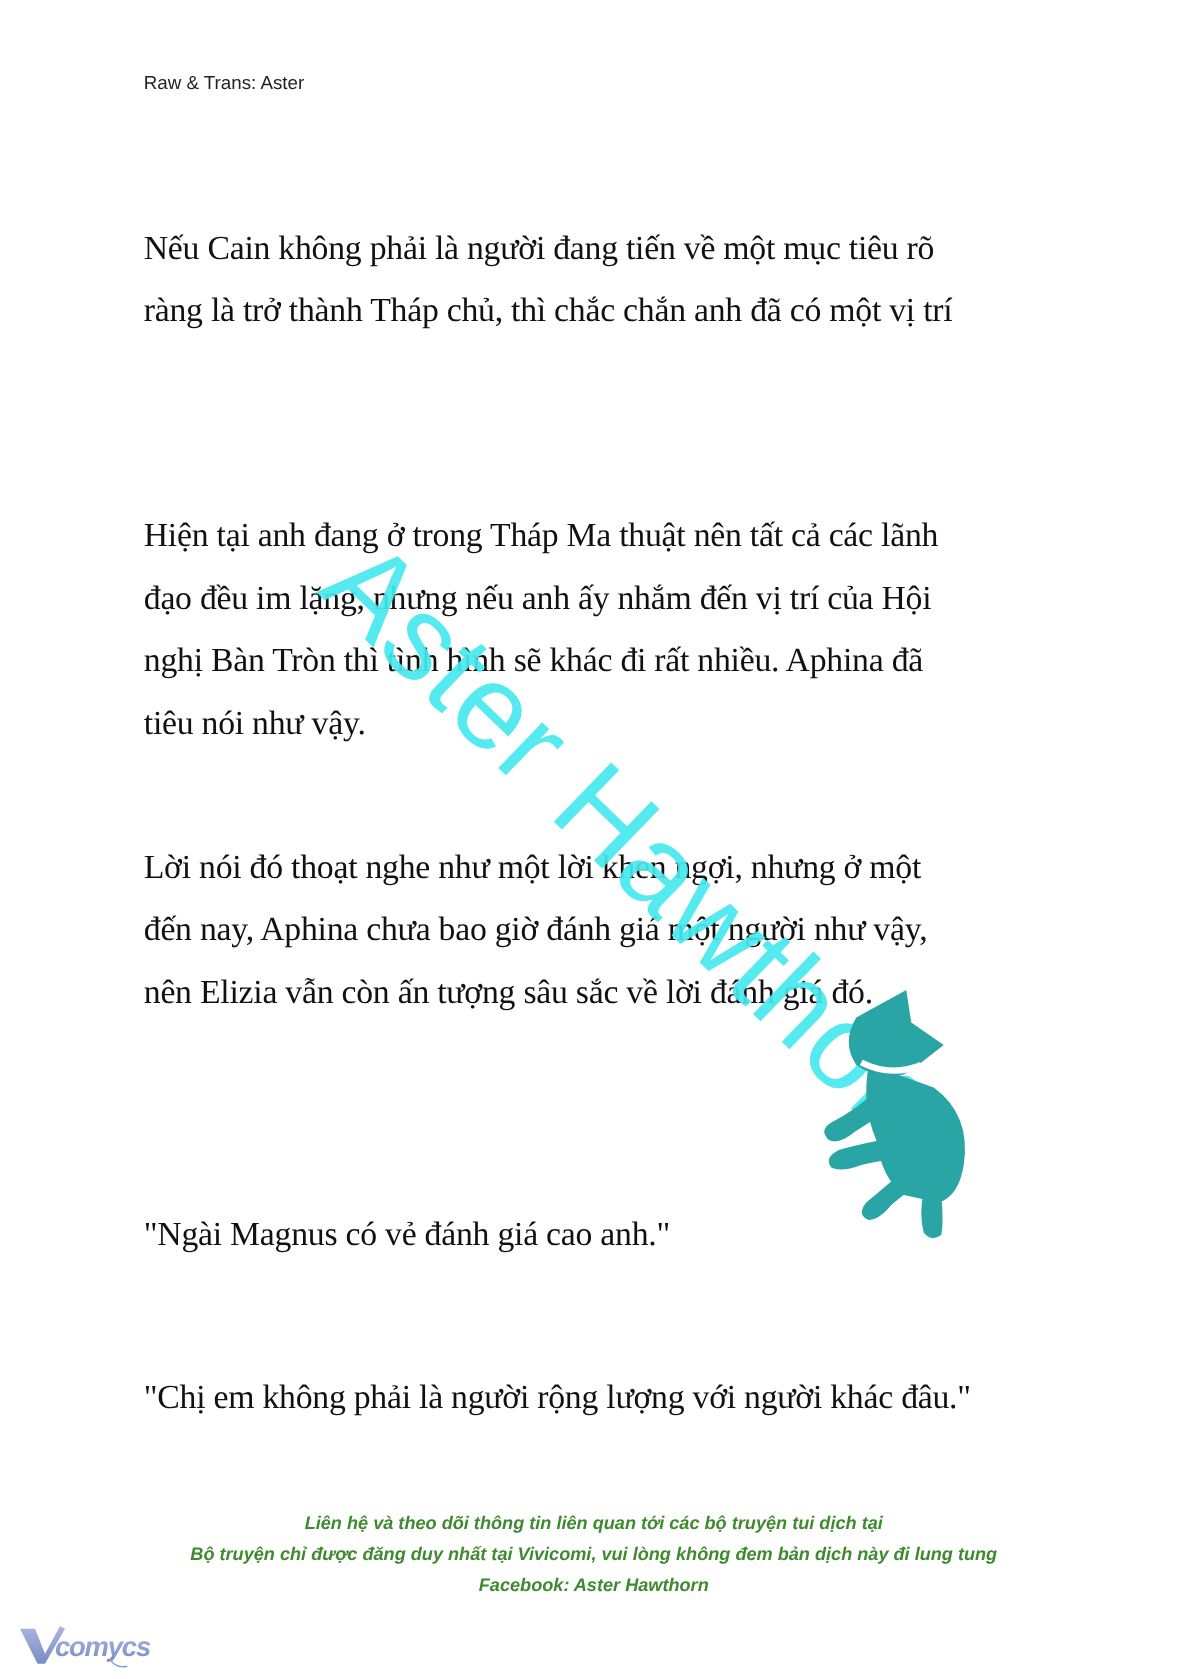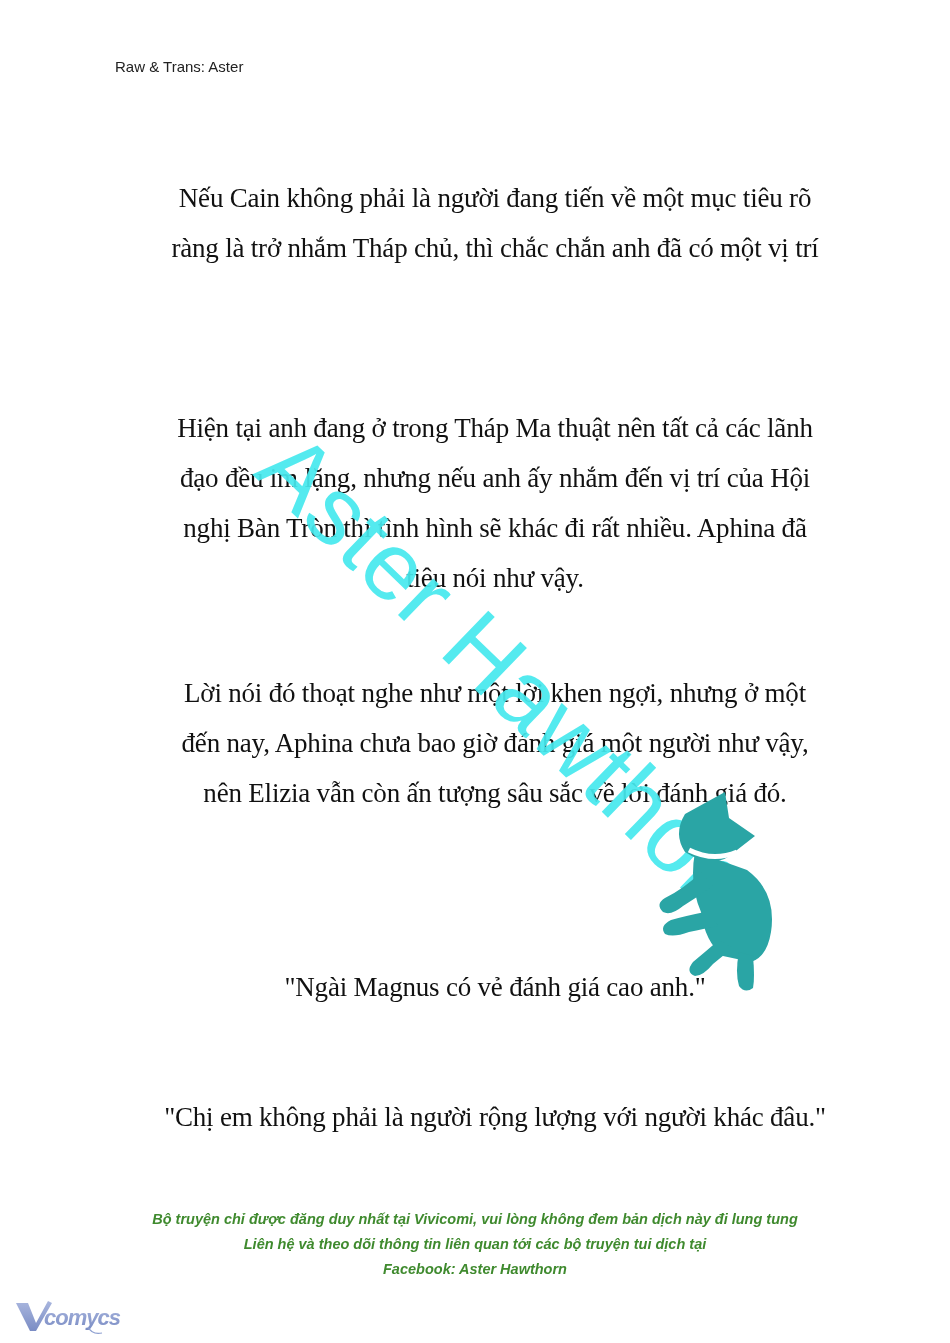--- a/index.html
+++ b/index.html
@@ -7,21 +7,21 @@
   .page { position: absolute; inset: 0; background: #ffffff; }
   .header-credit {
     position: absolute; left: 115px; top: 58px;
     font-family: "Liberation Sans", sans-serif; font-size: 15px; color: #222; text-align: right;
   }
   .body-text {
     position: absolute; left: 115px; width: 760px;
     font-family: "Liberation Serif", serif; font-size: 27px; line-height: 50px;
     color: #111; letter-spacing: -0.2px;
   }
-  .para p { margin: 0; white-space: nowrap; text-align: center; }
+  .para p { margin: 0; white-space: nowrap; }
   .watermark {
     position: absolute; left: 118px; top: 570px;
     font-family: "Liberation Sans", sans-serif; font-size: 96px; font-weight: 400;
     color: #46e9ee; opacity: 0.92; white-space: nowrap;
     transform-origin: 0 0; transform: rotate(44deg) translate(30px,-250px);
     letter-spacing: 1px;
     pointer-events: none;
   }
   .cat { position: absolute; left: 655px; top: 792px; width: 125px; height: 200px; }
   .footer-notice {
@@ -34,21 +34,21 @@
 </style>
 </head>
 <body>
 
 <div class="page">
 
   <div class="header-credit">Raw &amp; Trans: Aster</div>
 
   <div class="body-text para" style="top:173px;">
     <p>Nếu Cain không phải là người đang tiến về một mục tiêu rõ</p>
-    <p>ràng là trở nhắm Tháp chủ, thì chắc chắn anh đã có một vị trí</p>
+    <p>ràng là trở thành Tháp chủ, thì chắc chắn anh đã có một vị trí</p>
   </div>
 
   <div class="body-text para" style="top:403px;">
     <p>Hiện tại anh đang ở trong Tháp Ma thuật nên tất cả các lãnh</p>
     <p>đạo đều im lặng, nhưng nếu anh ấy nhắm đến vị trí của Hội</p>
     <p>nghị Bàn Tròn thì tình hình sẽ khác đi rất nhiều. Aphina đã</p>
     <p>tiêu nói như vậy.</p>
   </div>
 
   <div class="body-text para" style="top:668px;">
@@ -80,22 +80,22 @@
 
       <path d="M64 148 Q50 160 38 170 Q30 180 40 184 Q48 184 58 172 Q70 162 78 156 Z"></path>
 
       <path d="M84 160 Q80 180 84 194 Q90 202 98 196 Q100 186 98 164 Z"></path>
     </g>
 
     <path d="M34 58 Q58 70 82 60" stroke="#ffffff" stroke-width="5" fill="none"></path>
   </svg>
 
   <div class="footer-notice">
+    <div>Liên hệ và theo dõi thông tin liên quan tới các bộ truyện tui dịch tại</div>
     <div>Bộ truyện chỉ được đăng duy nhất tại Vivicomi, vui lòng không đem bản dịch này đi lung tung</div>
-    <div>Liên hệ và theo dõi thông tin liên quan tới các bộ truyện tui dịch tại</div>
     <div>Facebook: Aster Hawthorn</div>
   </div>
 
   <svg class="logo" viewBox="0 0 130 40">
     <defs>
       <linearGradient id="lg" x1="0" y1="0" x2="0" y2="1">
         <stop offset="0" stop-color="#a9b6de"></stop>
         <stop offset="1" stop-color="#7a8cc4"></stop>
       </linearGradient>
     </defs>

